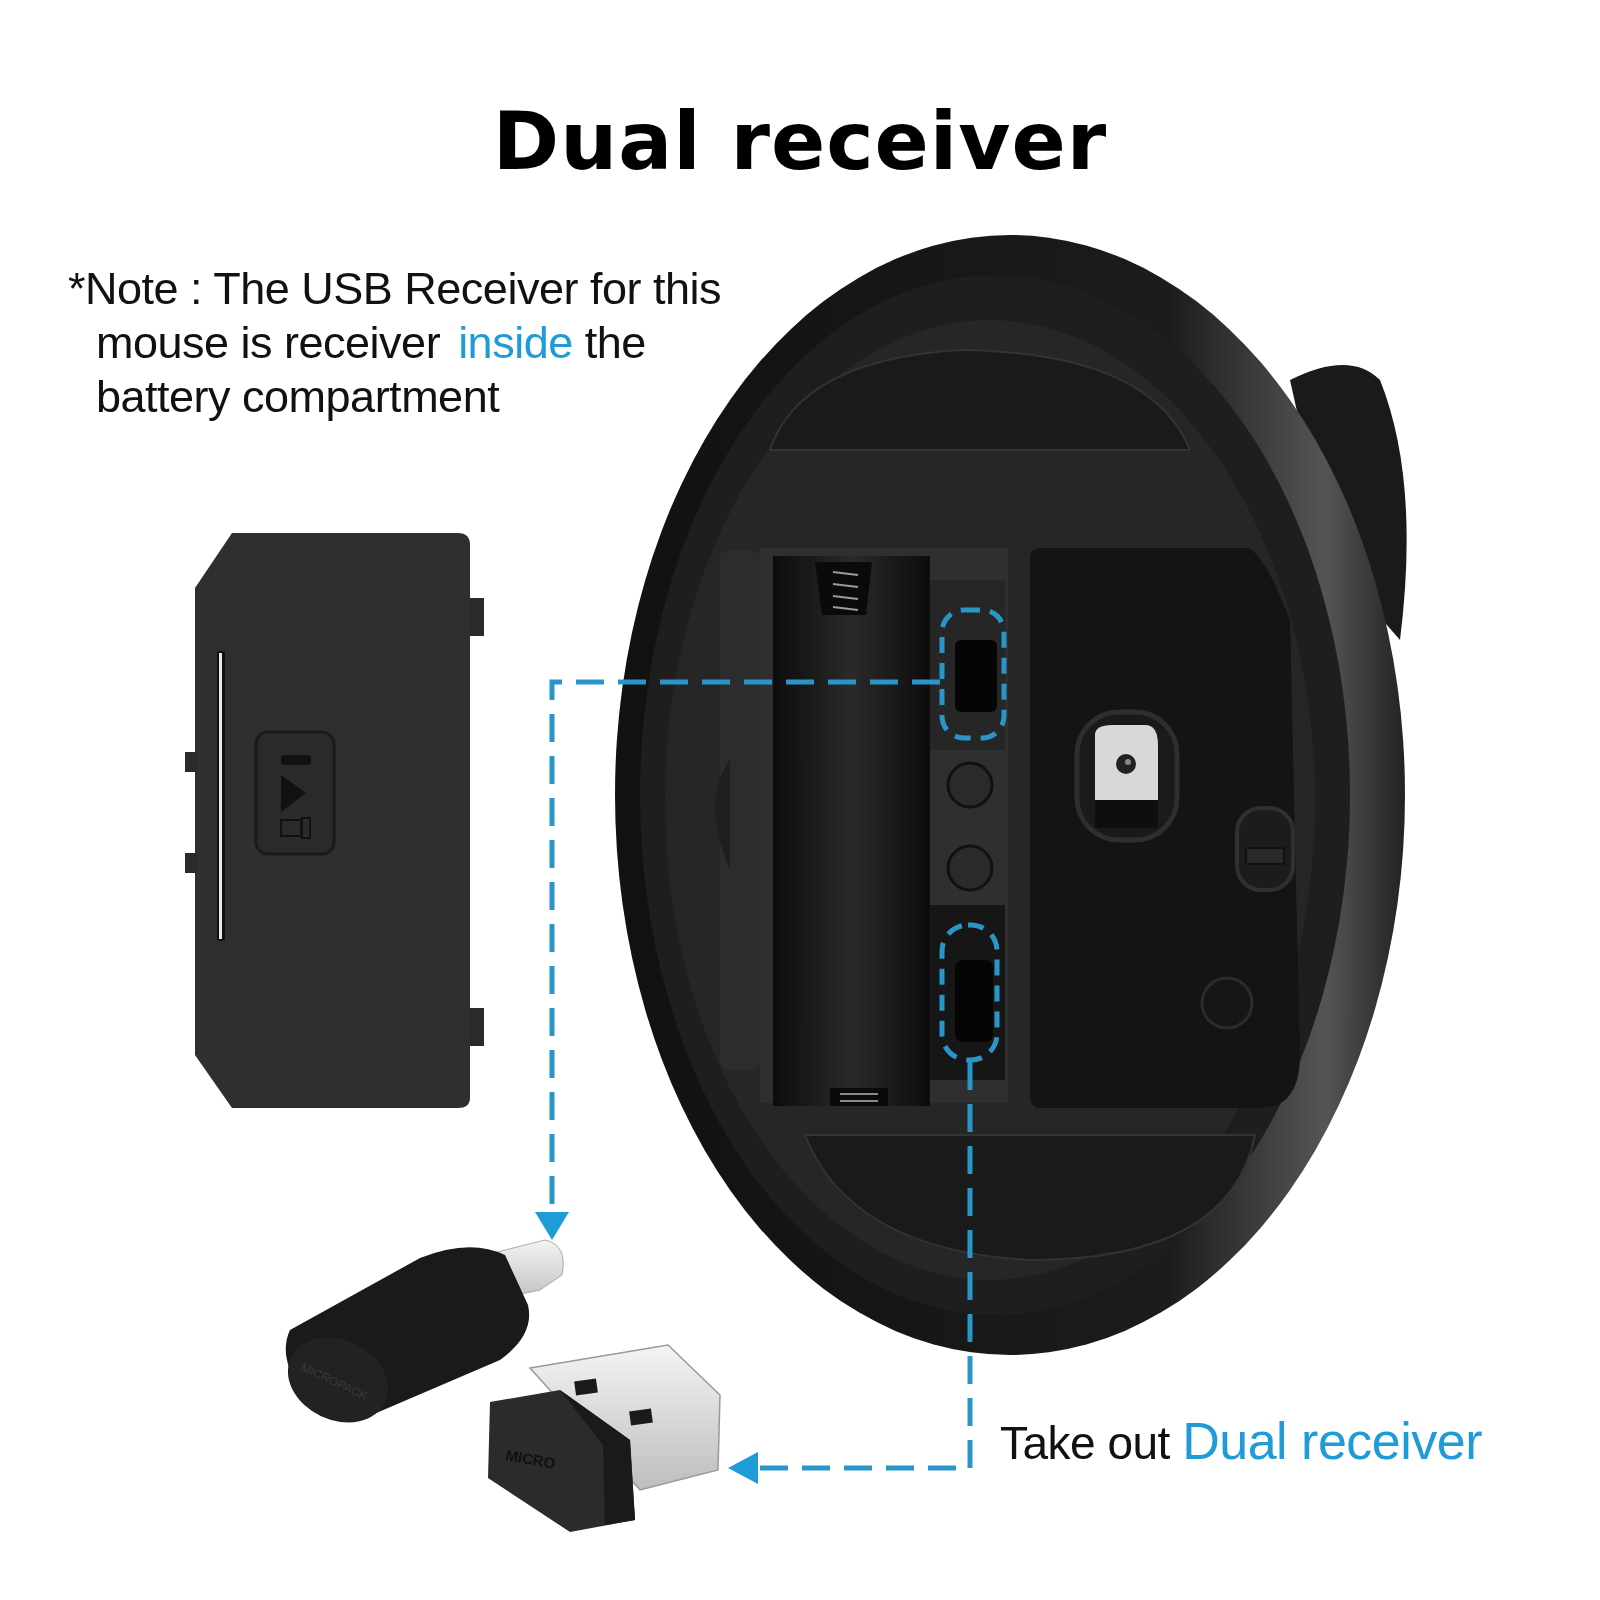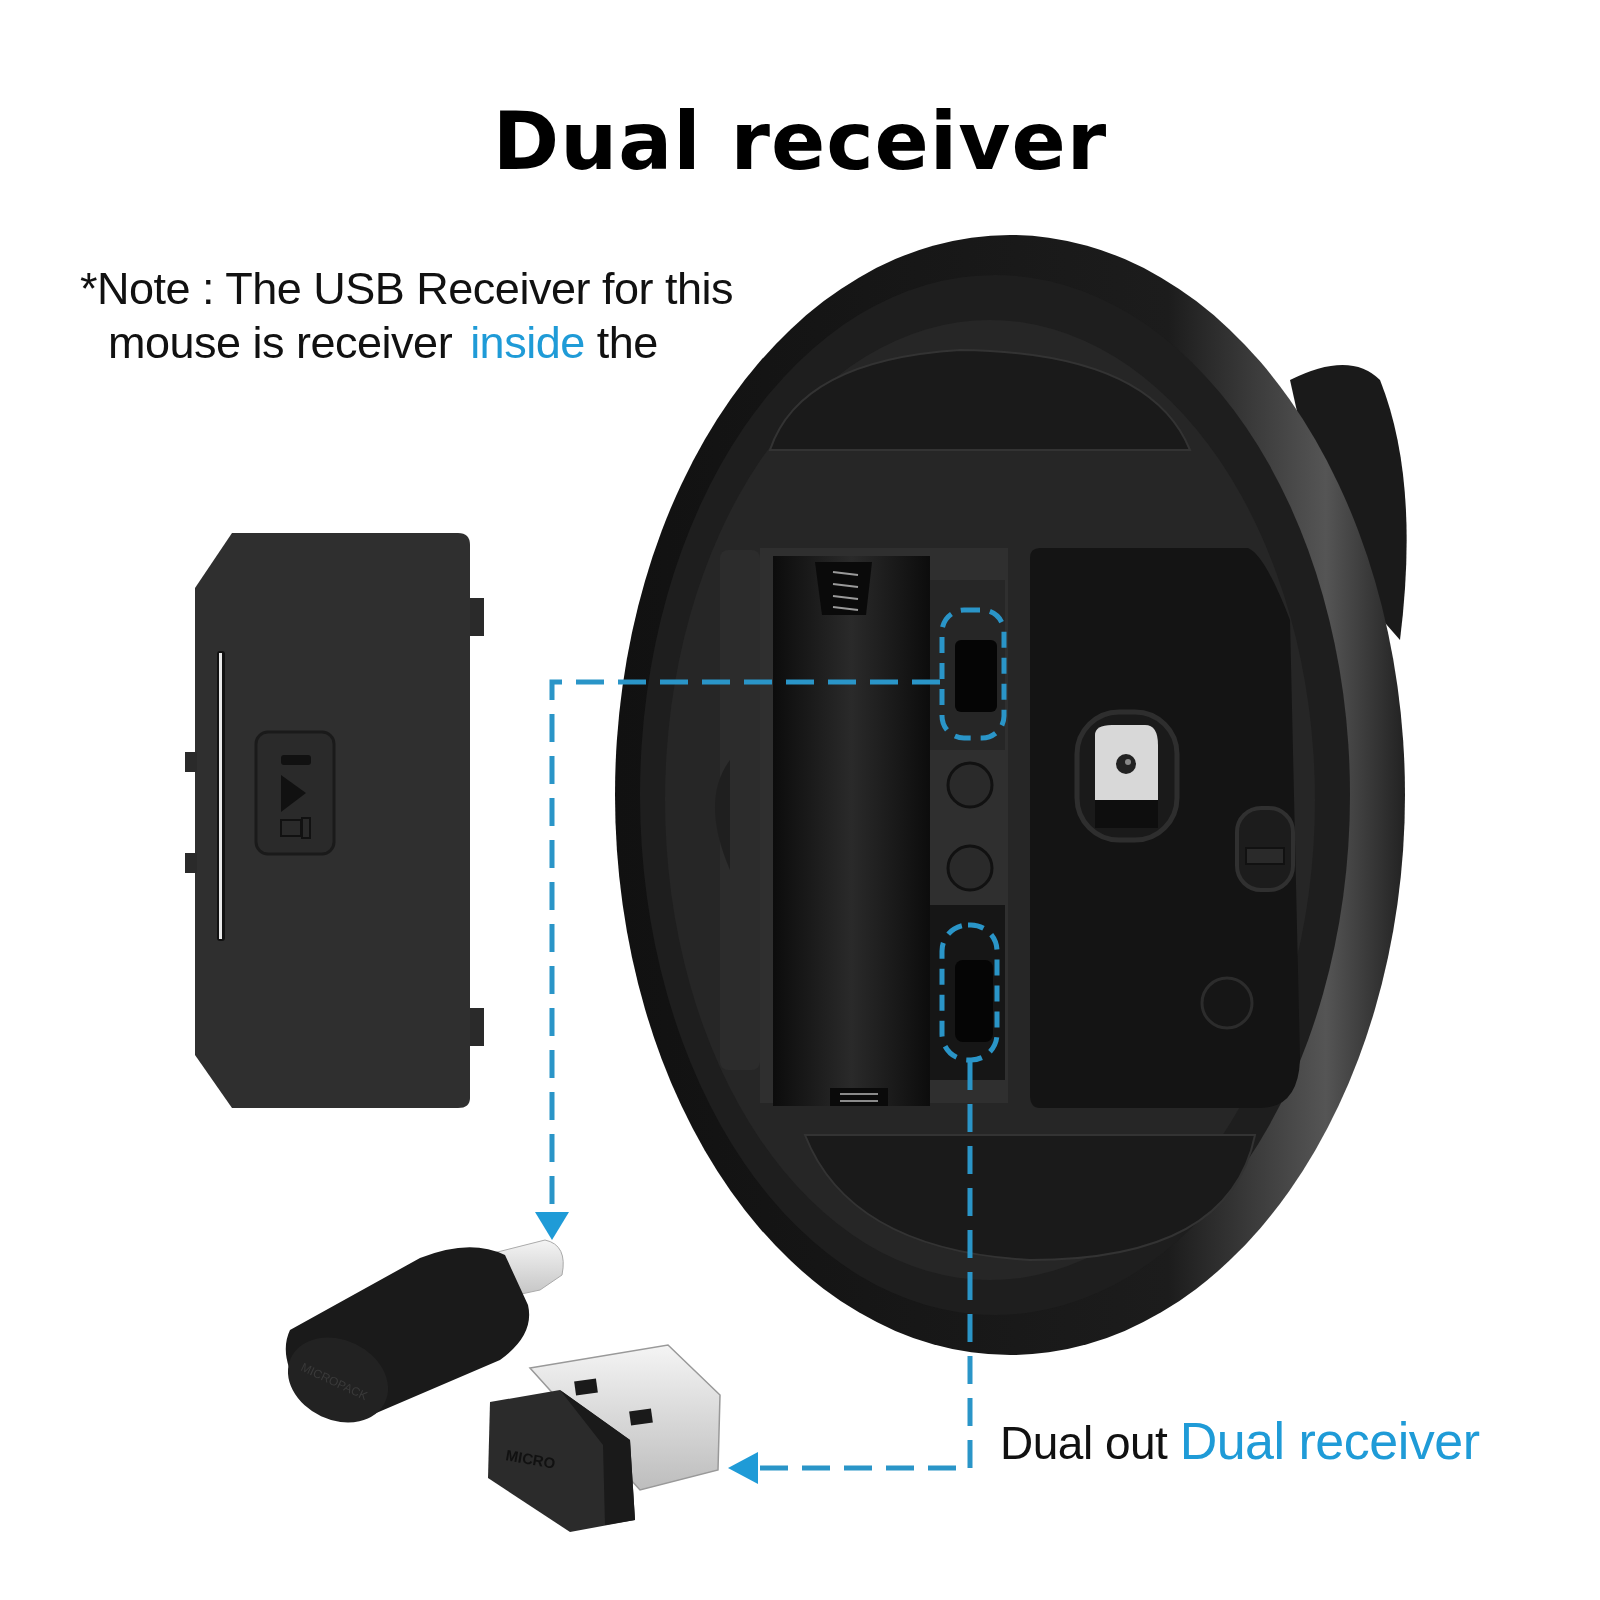--- a/index.html
+++ b/index.html
@@ -22,21 +22,21 @@
       text-align: center;
       font-family: "DejaVu Sans", sans-serif;
       font-weight: bold;
       font-size: 80px;
       letter-spacing: 1px;
       color: #000000;
       line-height: 100px;
     }
     .note {
       position: absolute;
-      left: 80px;
+      left: 68px;
       top: 262px;
       width: 700px;
       font-family: "Liberation Sans", sans-serif;
       font-size: 45px;
       line-height: 54px;
       color: #111111;
       letter-spacing: -0.5px;
     }
     .note .line2, .note .line3 { padding-left: 28px; }
     .accent { color: #1f9bd7; margin-left: 6px; }
@@ -61,20 +61,21 @@
     }
   </style>
 </head>
 <body>
 
 <div class="title">Dual receiver</div>
 
 <div class="note">
   <div class="line1">*Note : The USB Receiver for this</div>
   <div class="line2"><span>mouse is receiver </span><span class="accent">inside</span><span> the</span></div>
+  <div class="line3">battery compartment</div>
 </div>
 
 <svg class="art" width="1600" height="1600" viewBox="0 0 1600 1600" xmlns="http://www.w3.org/2000/svg">
   <defs>
     <linearGradient id="rimGrad" x1="0" y1="0" x2="1" y2="0">
       <stop offset="0" stop-color="#111"></stop>
       <stop offset="0.7" stop-color="#1c1c1c"></stop>
       <stop offset="0.9" stop-color="#555"></stop>
       <stop offset="1" stop-color="#222"></stop>
     </linearGradient>
@@ -185,14 +186,14 @@
   </g>
   <path d="M535,1212 L569,1212 L552,1240 Z" fill="#1f9bd7"></path>
 
   <g fill="none" stroke="#2a95c8" stroke-width="5" stroke-dasharray="28 14">
     <polyline points="970,1062 970,1468 760,1468"></polyline>
   </g>
   <path d="M758,1452 L758,1484 L728,1468 Z" fill="#1f9bd7"></path>
 </svg>
 
 <div class="take-out">
-  <div><span>Dual out </span><span class="big">Dual receiver</span></div>
+  <div><span>Take out </span><span class="big">Dual receiver</span></div>
 </div>
 
 </body></html>

